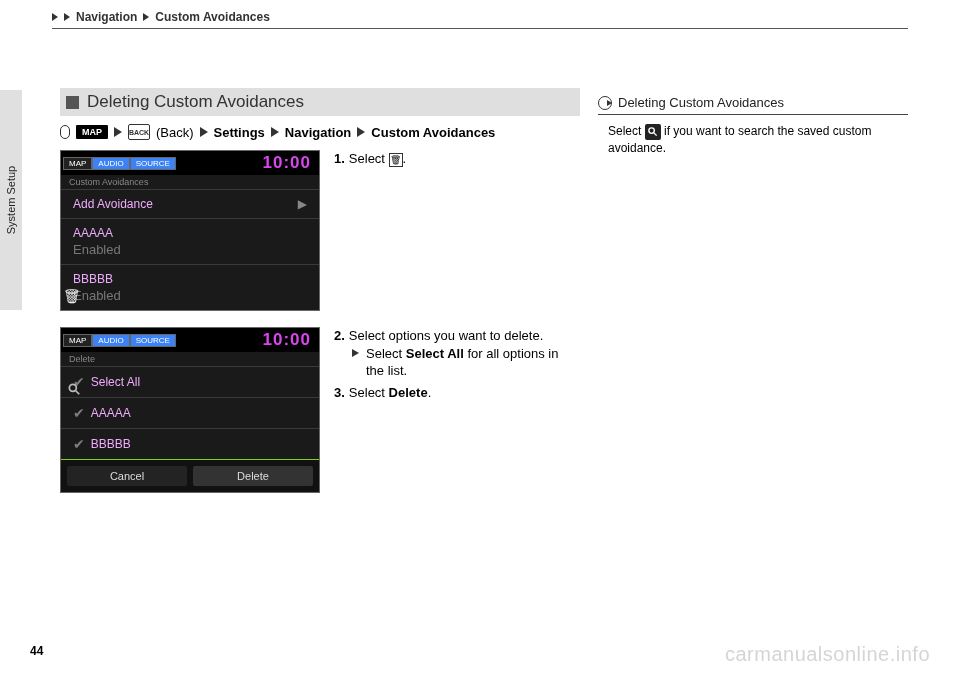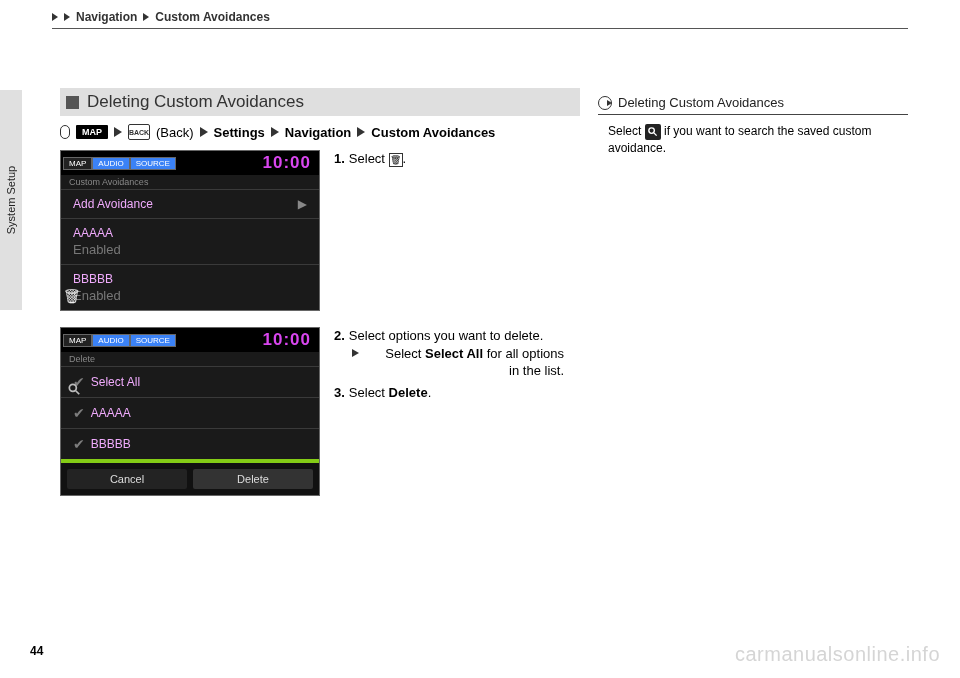--- a/index.html
+++ b/index.html
@@ -41,43 +41,43 @@
   .ss-tab.active { background:#222; }
   .ss-clock { color:#d946ef; font-size:17px; font-weight:bold; padding-right:6px; letter-spacing:1px; }
   .ss-sub { background:#1a1a1a; color:#888; font-size:9px; padding:2px 8px; }
   .ss-row { padding:7px 12px; border-top:1px solid #3a3a3a; display:flex; align-items:center; justify-content:space-between; gap:8px; }
   .ss-row .primary { color:#f0abfc; font-size:12px; }
   .ss-row .secondary { color:#777; font-size:13px; margin-top:2px; }
   .ss-row .rchev { color:#888; font-size:12px; }
   .ss-row .check { color:#7d7d7d; font-size:14px; margin-right:6px; }
   .ss-side-icon { position:absolute; left:2px; bottom:6px; color:#eee; font-size:14px; }
   .screenshot.with-side { position:relative; padding-left:0; }
-  .ss-bottom { display:flex; gap:6px; padding:6px; background:#111; border-top:4px solid #84cc16; }
+  .ss-bottom { display:flex; gap:6px; padding:6px; background:#111; border-top:1px solid #84cc16; }
   .ss-btn { flex:1; text-align:center; padding:4px 0; font-size:11px; color:#ddd; background:#333; border-radius:2px; }
   .ss-btn.alt { background:#232323; }
   .ss-search { color:#bbb; font-size:12px; position:absolute; left:6px; top:54px; }
 
   
   .steps { font-size: 13px; width: 230px; }
   .steps li { list-style:none; margin-bottom:4px; line-height:1.35; }
   .stepnum { font-weight:bold; margin-right:4px; }
   .inline-ico { display:inline-flex; width:14px; height:14px; border:1px solid #333; align-items:center; justify-content:center; font-size:9px; vertical-align:middle; }
-  .sub { margin-left:18px; display:flex; gap:15px; align-items:flex-start;text-align:right; }
+  .sub { margin-left:18px; display:flex; gap:7px; align-items:flex-start; }
 
   
   .note-head { display:flex; align-items:center; gap:6px; border-bottom:1px solid #444; padding-bottom:4px; margin-bottom:8px; font-size:13px; color:#222; }
   .ring { width:14px; height:14px; border:1.5px solid #333; border-radius:50%; display:inline-flex; align-items:center; justify-content:flex-end; }
   .ring::after { content:""; width:0; height:0; border-left:5px solid #333; border-top:3.5px solid transparent; border-bottom:3.5px solid transparent; margin-right:-1px;}
   .note-body { font-size:12px; line-height:1.4; padding-left:10px; }
   .mag-ico { display:inline-flex; width:16px; height:16px; background:#222; align-items:center; justify-content:center; border-radius:2px; vertical-align:middle; }
   .mag-ico svg { width:11px; height:11px; }
 
   
   .page-num { position:absolute; left:30px; bottom:20px; font-size:12px; font-weight:bold; }
-  .watermark { position:absolute; right:20px; bottom:12px; font-size:20px; color:#d5d5d5; letter-spacing:0.5px; }
+  .watermark { position:absolute; right:30px; bottom:12px; font-size:20px; color:#d5d5d5; letter-spacing:0.5px; }
 </style>
 </head>
 <body>
 
 <div class="page">
 
   <div class="top-header">
     <span class="hdr-chev"></span>
     <span class="hdr-chev"></span>
     <span>Navigation</span>

